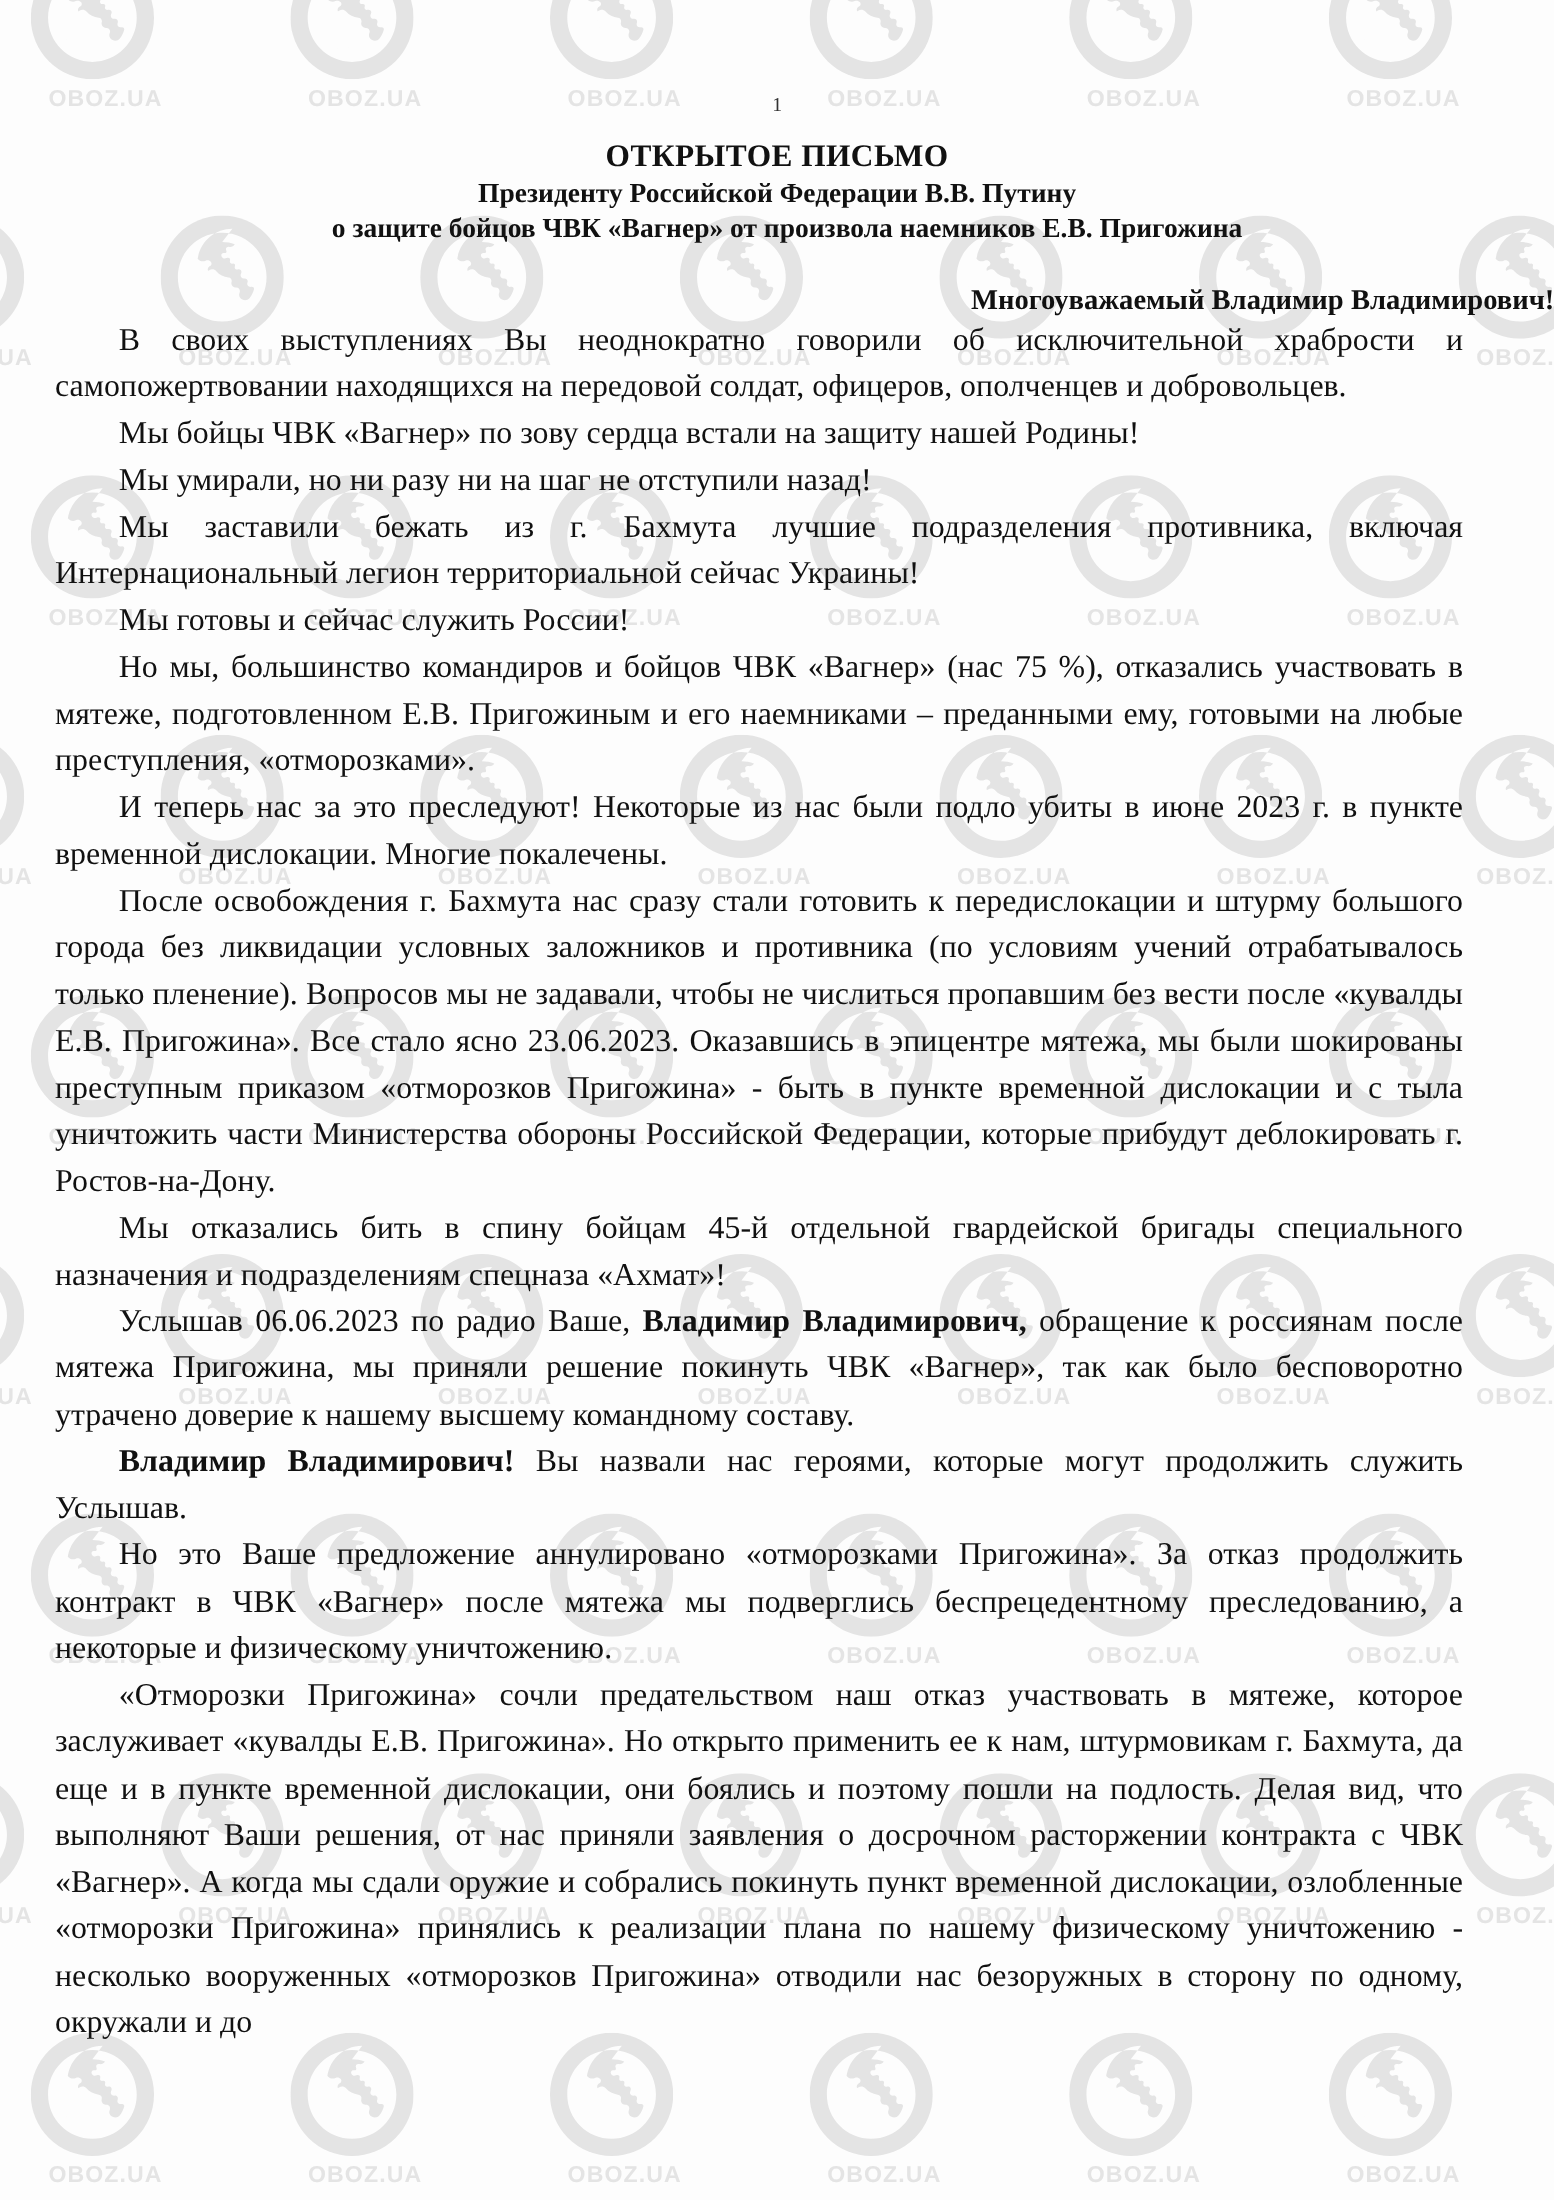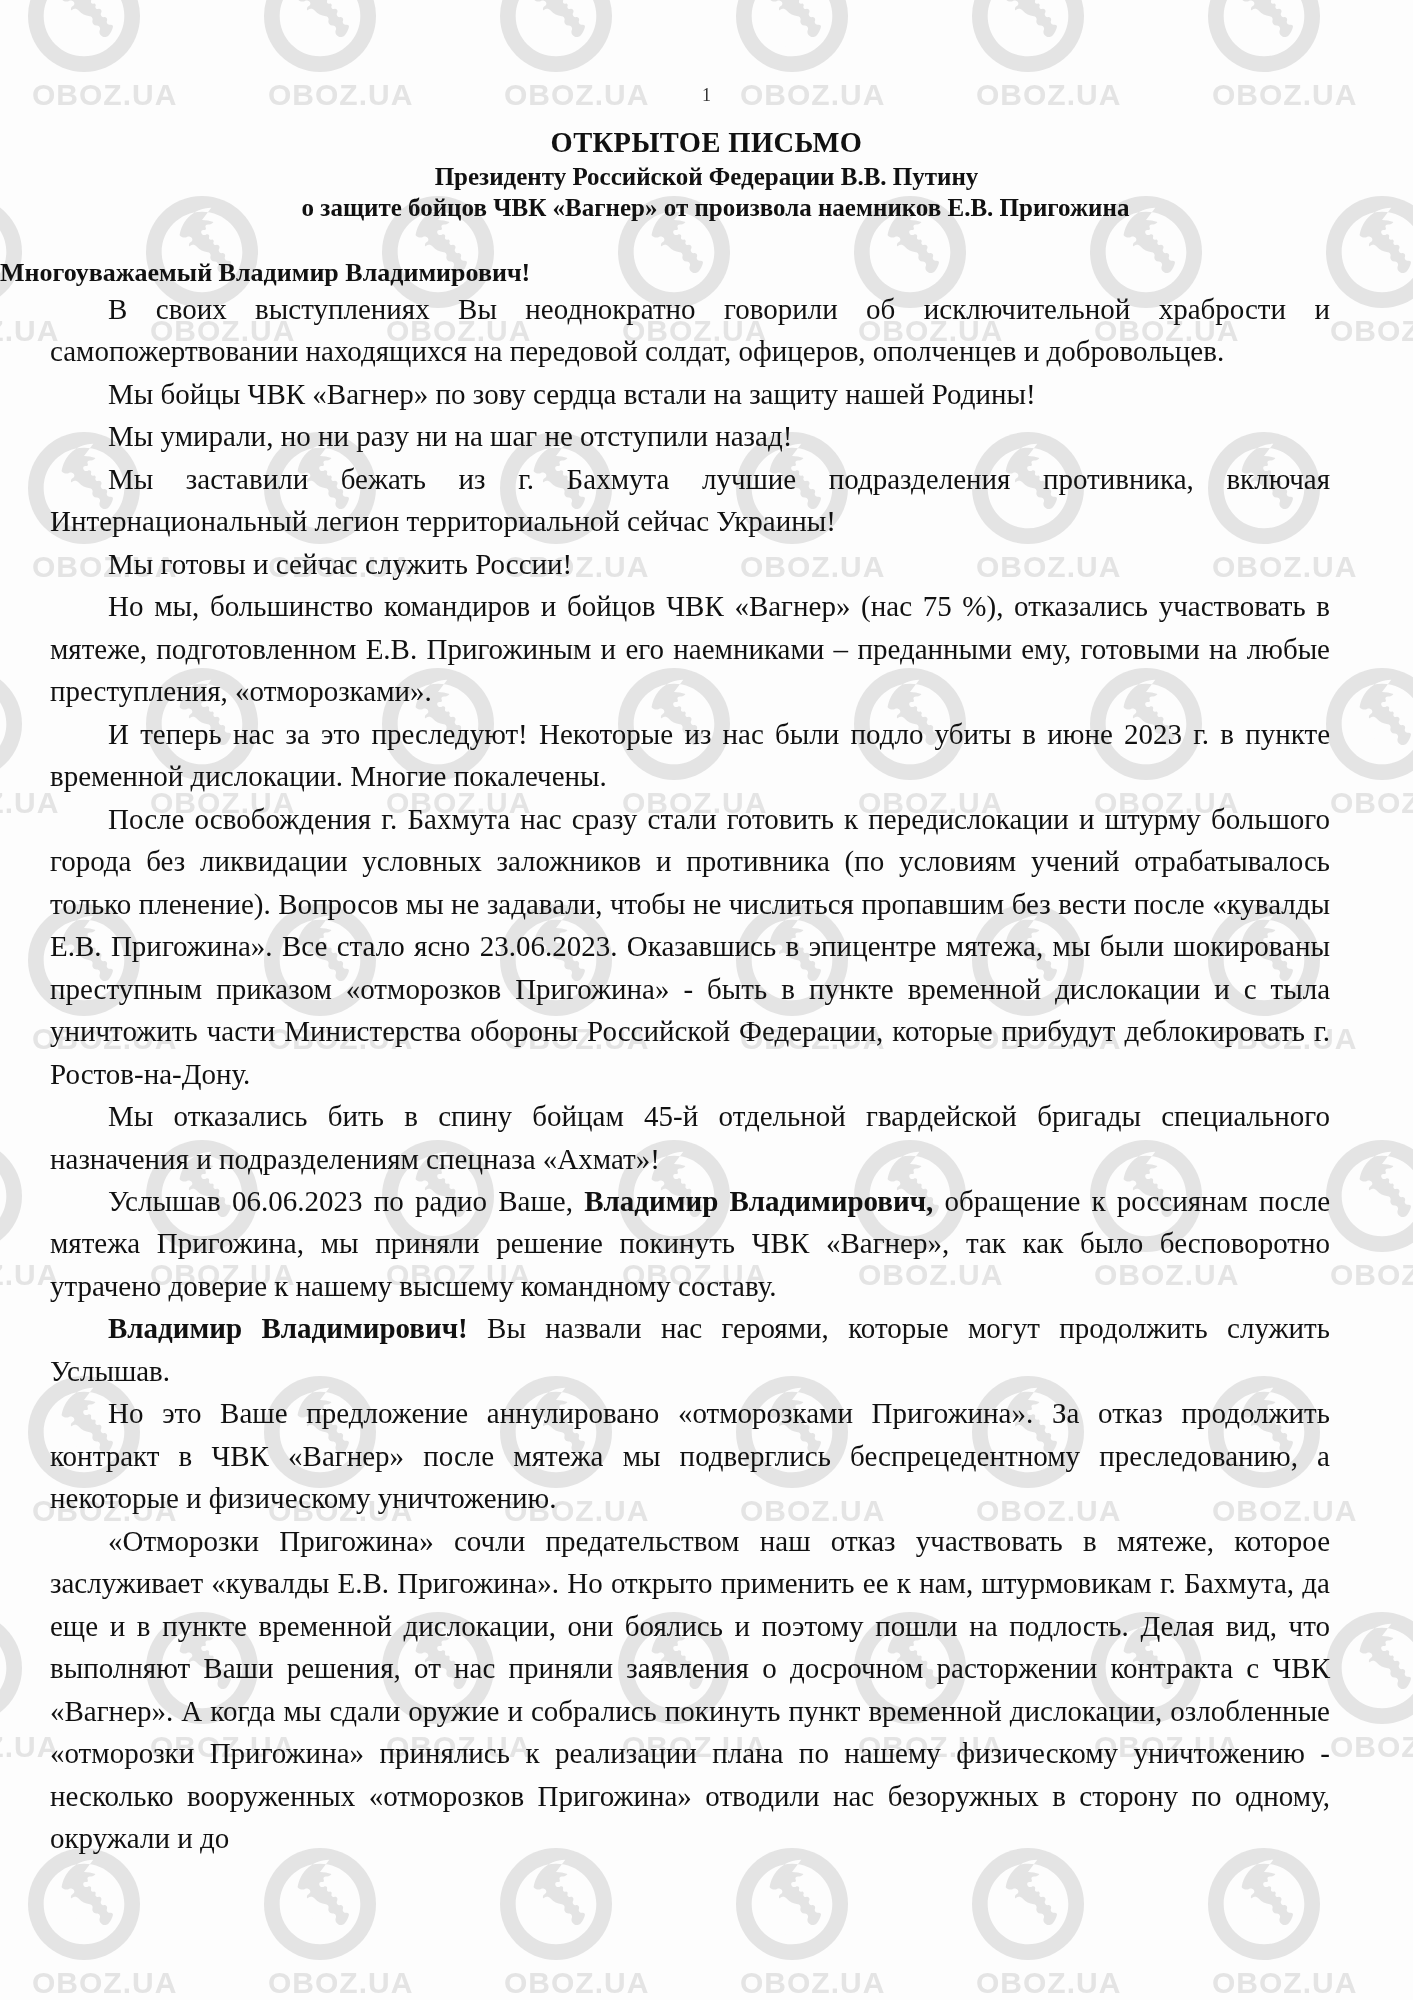--- a/index.html
+++ b/index.html
@@ -33,25 +33,25 @@
   }
   .wm-globe {
     position: absolute;
     left: 0;
     top: 0;
     width: 112px;
     height: 112px;
   }
   .wm-text {
     position: absolute;
-    left: 4px;
+    left: 16px;
     top: 118px;
     font-family: "Liberation Sans", "DejaVu Sans", sans-serif;
     font-weight: 700;
-    font-size: 30px;
+    font-size: 21px;
     letter-spacing: 1px;
     color: #e4e4e4;
     white-space: nowrap;
   }
 
   
   #content {
     position: relative;
     z-index: 2;
     padding: 0;
@@ -84,21 +84,21 @@
   }
   .title-sub2 {
     font-size: 25px;
     font-weight: 700;
     line-height: 1.2;
     margin-top: 1px;
     padding-left: 18px;
   }
 
   .salutation {
-    text-align: left;
+    text-align: right;
     font-size: 26px;
     font-weight: 700;
     margin-top: 34px;
     line-height: 1.2;
   }
 
   .body-text {
     margin: 0 83px 0 50px;
     font-size: 29px;
     line-height: 1.465;

